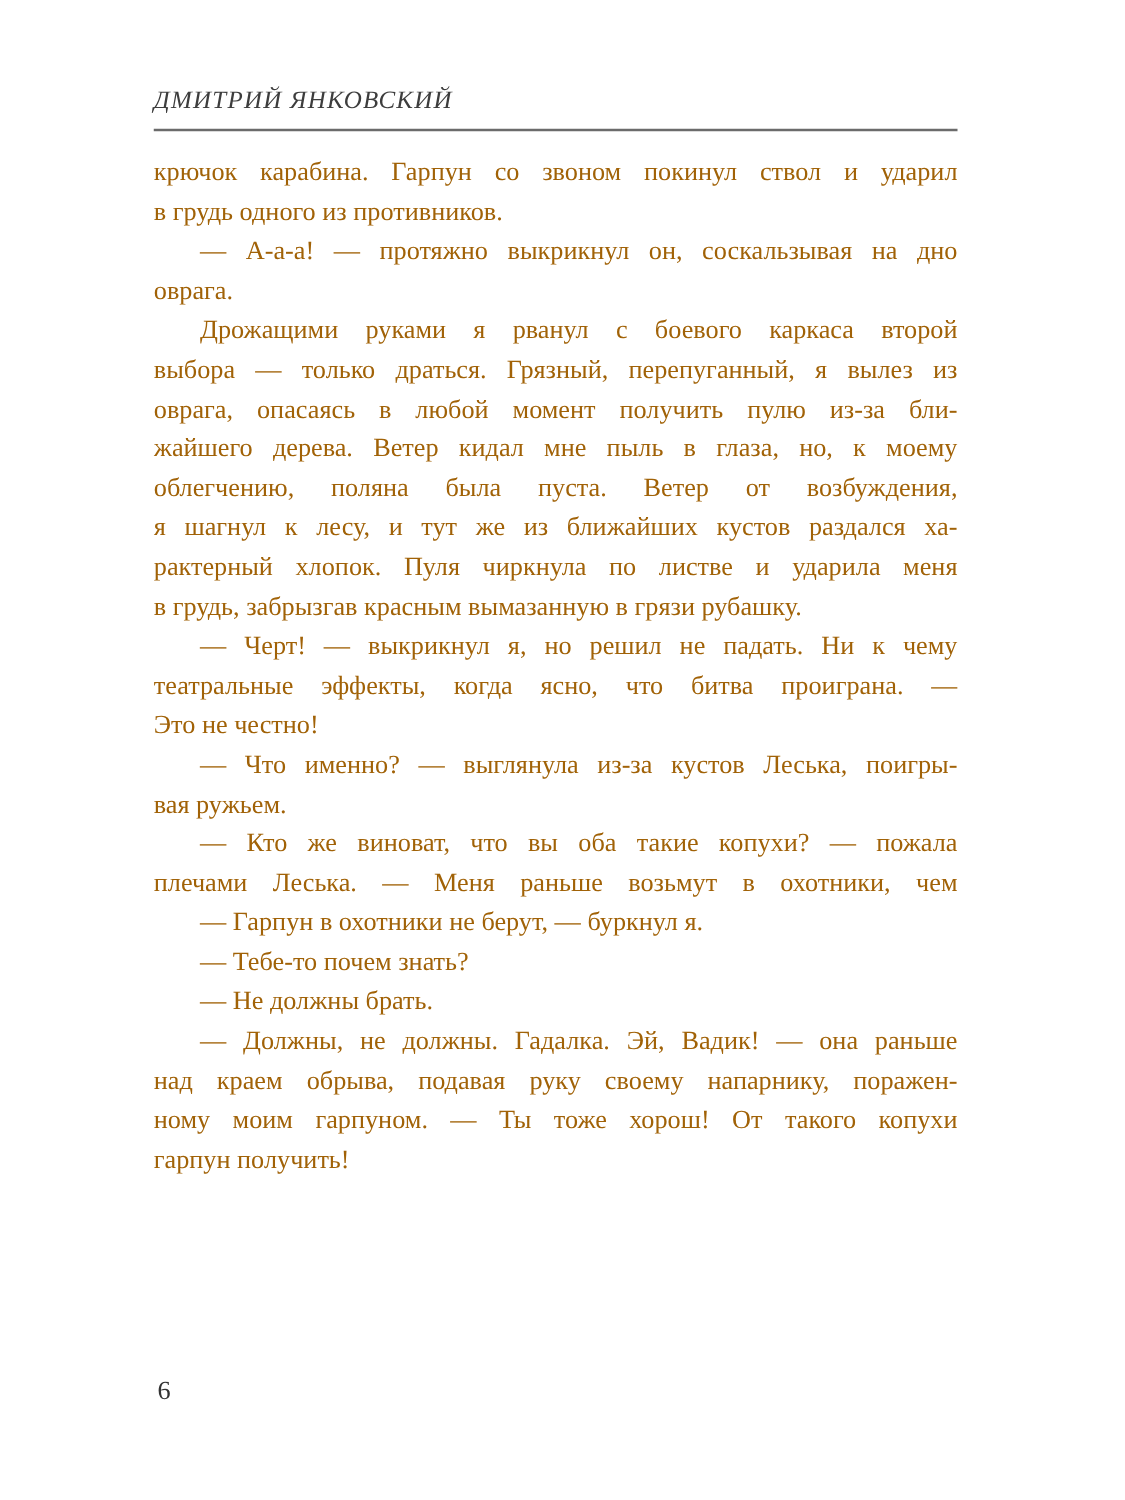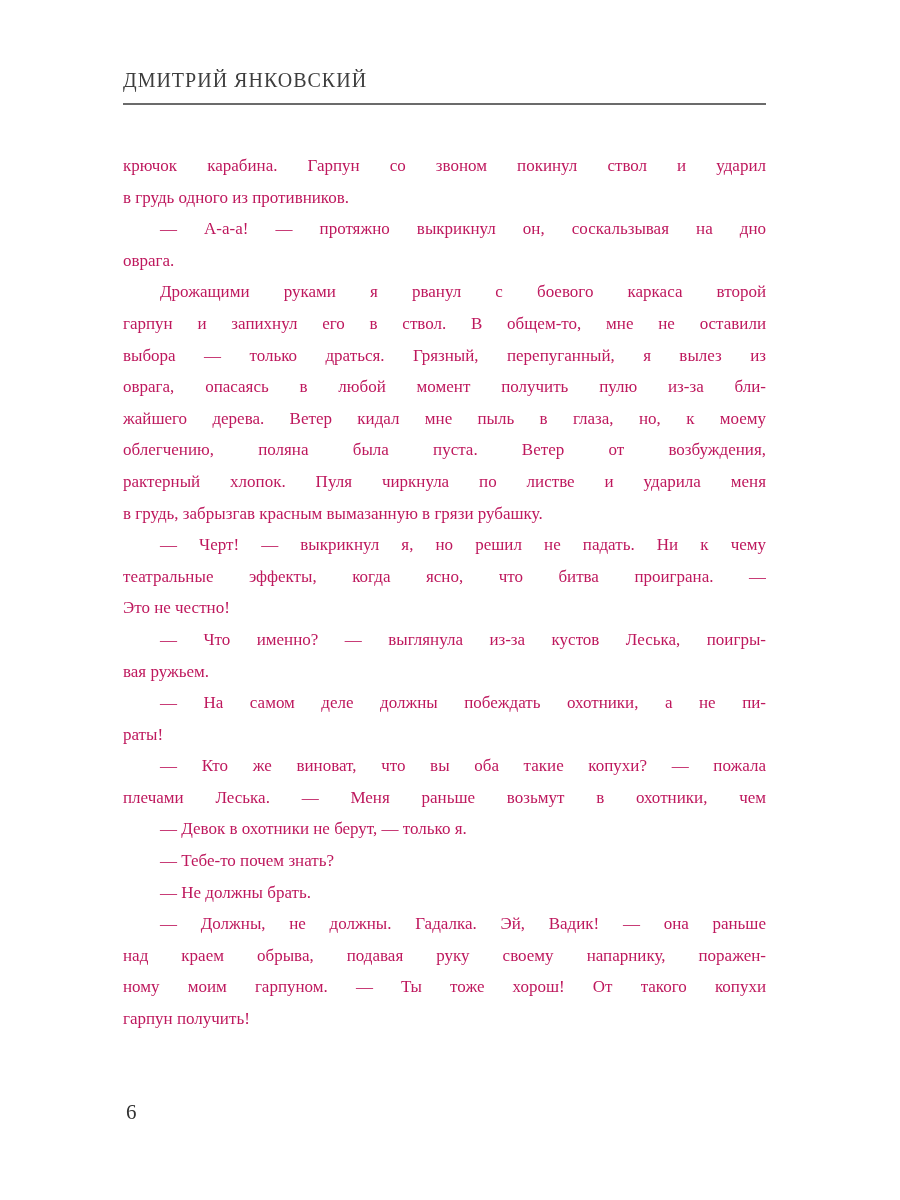--- a/index.html
+++ b/index.html
@@ -13,42 +13,42 @@
     height: 1200px;
     background: #ffffff;
     font-family: "Liberation Serif", serif;
     overflow: hidden;
   }
   .page-header {
     position: absolute;
     left: 123px;
     top: 68px;
     width: 643px;
+    font-style: italic;
   }
   .running-header {
     font-size: 20px;
     line-height: 24px;
     letter-spacing: 1px;
     color: #3d3d3d;
   }
   .header-rule {
     margin-top: 11px;
     border: none;
     border-top: 2px solid #6b6b6b;
     height: 0;
     width: 100%;
   }
   .body-text {
     position: absolute;
     left: 123px;
     top: 122px;
     width: 643px;
-    color: #be185d;
-    font-size: 17px;
-    margin-top: 28px;
+    color: #a16207;
+    font-size: 21px;
   }
   .para {
     margin: 0;
     padding: 0;
   }
   .line {
     line-height: 31.6px;
     height: 31.6px;
     text-align: justify;
     text-align-last: justify;
@@ -84,47 +84,43 @@
       <div class="para">
         <div class="line">крючок карабина. Гарпун со звоном покинул ствол и ударил</div>
         <div class="line last">в грудь одного из противников.</div>
       </div>
       <div class="para indent">
         <div class="line">— А-а-а! — протяжно выкрикнул он, соскальзывая на дно</div>
         <div class="line last">оврага.</div>
       </div>
       <div class="para indent">
         <div class="line">Дрожащими руками я рванул с боевого каркаса второй</div>
-        <div class="line">гарпун и запихнул его в ствол. В общем-то, мне не оставили</div>
         <div class="line">выбора — только драться. Грязный, перепуганный, я вылез из</div>
         <div class="line">оврага, опасаясь в любой момент получить пулю из-за бли-</div>
         <div class="line">жайшего дерева. Ветер кидал мне пыль в глаза, но, к моему</div>
         <div class="line">облегчению, поляна была пуста. Ветер от возбуждения,</div>
+        <div class="line">я шагнул к лесу, и тут же из ближайших кустов раздался ха-</div>
         <div class="line">рактерный хлопок. Пуля чиркнула по листве и ударила меня</div>
         <div class="line last">в грудь, забрызгав красным вымазанную в грязи рубашку.</div>
       </div>
       <div class="para indent">
         <div class="line">— Черт! — выкрикнул я, но решил не падать. Ни к чему</div>
         <div class="line">театральные эффекты, когда ясно, что битва проиграна. —</div>
         <div class="line last">Это не честно!</div>
       </div>
       <div class="para indent">
         <div class="line">— Что именно? — выглянула из-за кустов Леська, поигры-</div>
         <div class="line last">вая ружьем.</div>
       </div>
       <div class="para indent">
-        <div class="line">— На самом деле должны побеждать охотники, а не пи-</div>
-        <div class="line last">раты!</div>
-      </div>
-      <div class="para indent">
         <div class="line">— Кто же виноват, что вы оба такие копухи? — пожала</div>
         <div class="line">плечами Леська. — Меня раньше возьмут в охотники, чем</div>
       </div>
       <div class="para indent">
-        <div class="line last">— Девок в охотники не берут, — только я.</div>
+        <div class="line last">— Гарпун в охотники не берут, — буркнул я.</div>
       </div>
       <div class="para indent">
         <div class="line last">— Тебе-то почем знать?</div>
       </div>
       <div class="para indent">
         <div class="line last">— Не должны брать.</div>
       </div>
       <div class="para indent">
         <div class="line">— Должны, не должны. Гадалка. Эй, Вадик! — она раньше</div>
         <div class="line">над краем обрыва, подавая руку своему напарнику, поражен-</div>

